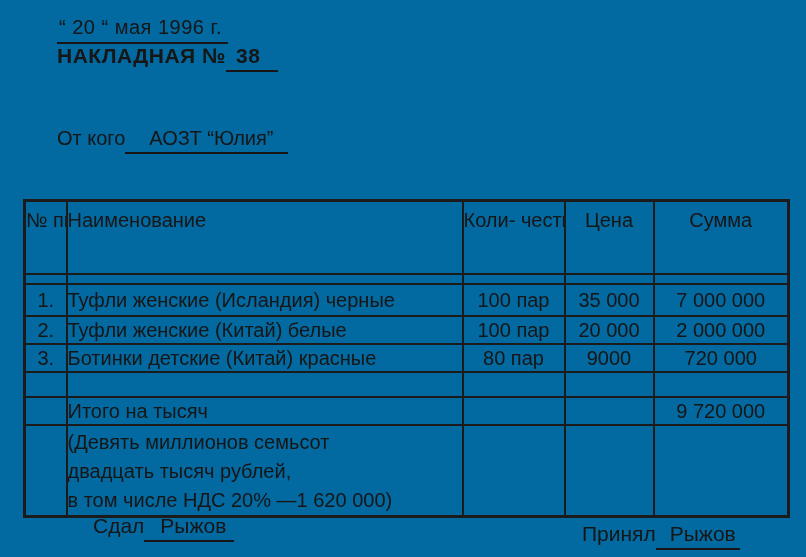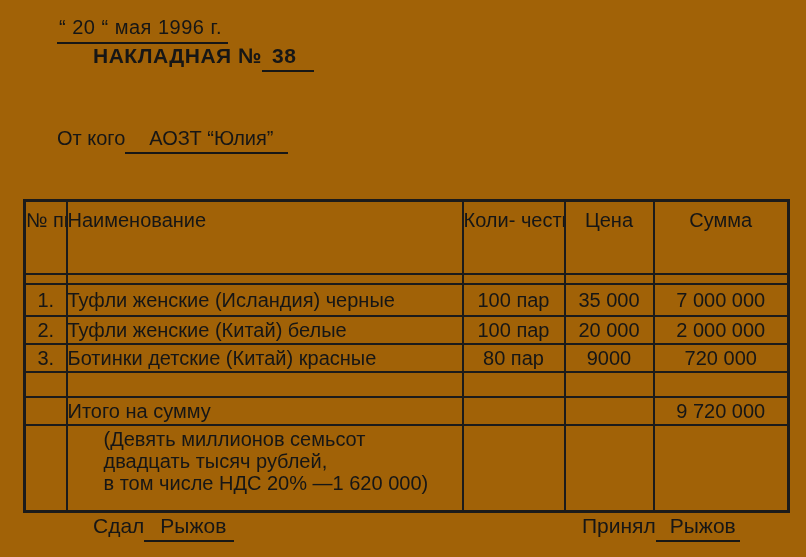--- a/index.html
+++ b/index.html
@@ -5,21 +5,21 @@
   html, body { margin: 0; padding: 0; }
   body {
     background: #e9e9e9;
     font-family: "Liberation Sans", sans-serif;
     color: #161616;
   }
   .page {
     position: relative;
     width: 806px;
     height: 557px;
-    background: #a16207;
+    background: #0369a1;
     overflow: hidden;
   }
   .uline {
     display: inline-block;
     border-bottom: 2px solid #161616;
     padding-bottom: 2px;
   }
   
   .date-line {
     position: absolute;
@@ -27,21 +27,20 @@
     font-size: 20px;
     letter-spacing: 0.5px;
   }
   .date-line .uline { padding: 0 6px 3px 2px; }
   .title-line {
     position: absolute;
     left: 57px; top: 44px;
     font-size: 21px;
     font-weight: bold;
     letter-spacing: 0.5px;
-    margin-left: 36px;
   }
   .title-line .uline { padding: 0 18px 2px 10px; }
   .to-line, .from-line {
     position: absolute;
     left: 57px;
     font-size: 20px;
   }
   .to-line { top: 100px; }
   .from-line { top: 127px; }
   .to-line .uline { padding: 0 16px 2px 28px; }
@@ -75,32 +74,31 @@
   tr.item td { height: 26px; }
   tr.item-first td { height: 30px; }
   tr.blank td { height: 23px; }
   tr.total td { height: 26px; }
   tr.words td {
     height: 82px;
     vertical-align: top;
   }
   tr.words td.l {
     white-space: pre-line;
-    line-height: 22px;
+    line-height: 29px;
     padding-top: 2px;
-    padding-left: 36px;
   }
   
   .sig-left, .sig-right {
     position: absolute;
     top: 514px;
     font-size: 21px;
   }
   .sig-left { left: 93px; }
-  .sig-right { left: 582px; }
+  .sig-right { left: 582px; margin-top: 8px; }
   .sig-left .uline { padding: 0 8px 2px 16px; }
   .sig-right .uline { padding: 0 4px 2px 14px; }
 </style>
 </head>
 <body>
 
 <div class="page">
 
   <div class="date-line">
     <span class="uline">“ 20 “ мая 1996 г.</span>
@@ -163,21 +161,21 @@
       </tr>
       <tr class="blank">
         <td></td>
           <td></td>
           <td></td>
           <td></td>
           <td></td>
       </tr>
       <tr class="total">
         <td></td>
-        <td class="l">Итого на сумму</td>
+        <td class="l">Итого на тысяч</td>
         <td></td>
         <td></td>
         <td class="c">9 720 000</td>
       </tr>
       <tr class="words">
         <td></td>
         <td class="l">(Девять миллионов семьсот
 двадцать тысяч рублей,
 в том числе НДС 20% —1 620 000)</td>
         <td></td>

